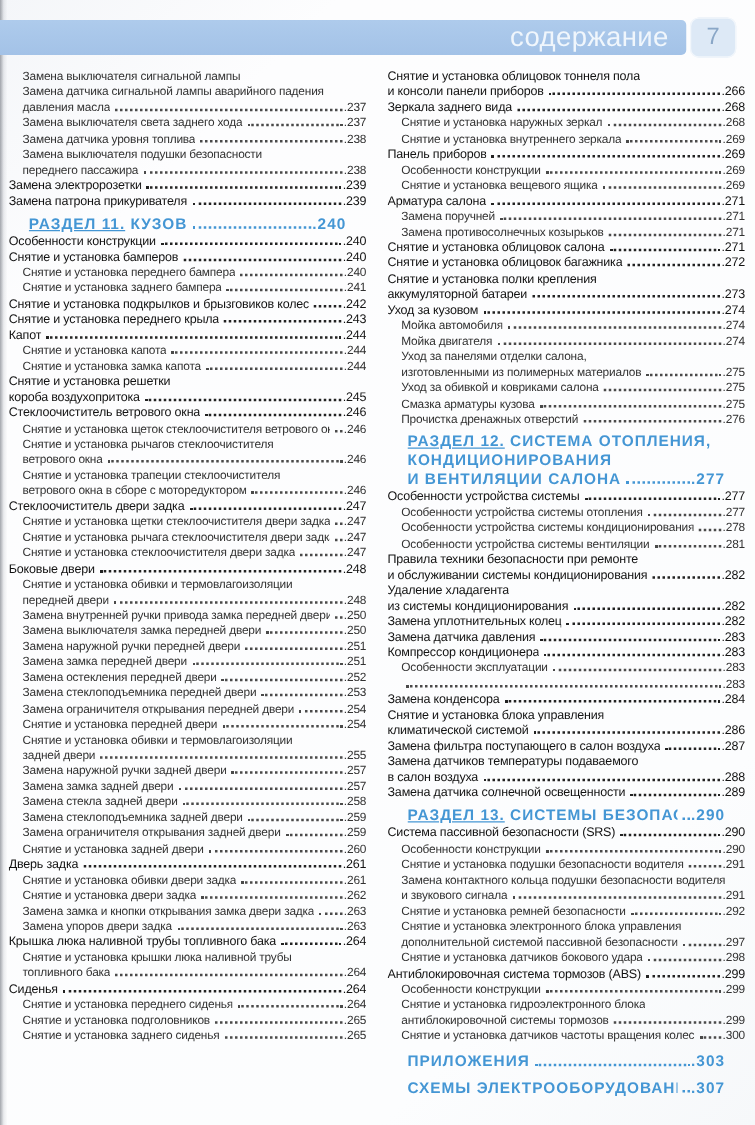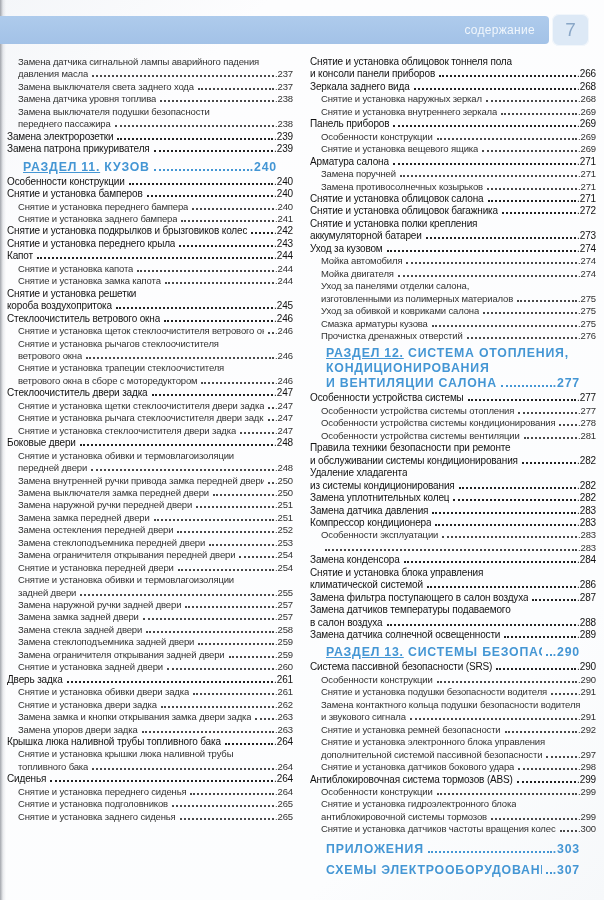--- a/index.html
+++ b/index.html
@@ -10,21 +10,21 @@
     -webkit-font-smoothing:antialiased;
   }
   
   .spine{position:absolute;left:0;top:0;bottom:0;width:6px;
     background:linear-gradient(to right,rgba(90,95,105,.55),rgba(150,155,165,.18),rgba(255,255,255,0));}
 
   
   .header{position:absolute;top:14px;left:0;right:0;height:32px;display:flex;align-items:center;}
   .header-bar{flex:1;height:28px;background:linear-gradient(to bottom,#aecbec,#a3c2e7);
     border-radius:0 4px 4px 0;display:flex;align-items:center;justify-content:flex-end;padding-right:14px;}
-  .header-title{color:#f0f6fc;font-size:12px;letter-spacing:.3px;}
+  .header-title{color:#f0f6fc;font-size:22px;letter-spacing:.3px;}
   .page-num-box{width:37px;height:32px;margin-left:3px;margin-right:15px;background:#dde9f6;
     border-radius:7px;display:flex;align-items:center;justify-content:center;
     box-shadow:inset 0 0 0 1px rgba(255,255,255,.6);}
   .page-num{color:#8aa7c7;font-size:19px;}
 
   
   .columns{position:absolute;top:56px;left:7px;right:8px;display:flex;gap:17px;}
   .col{flex:1;min-width:0;}
 
   .entry{margin:0;}
@@ -55,20 +55,23 @@
     <span class="header-title">содержание</span>
   </div>
   <div class="page-num-box">
     <span class="page-num">7</span>
   </div>
 </div>
 
 <div class="columns">
   <div class="col" id="col-left">
       <div class="entry sub">
+        <div class="line cont">
+          <span class="title">Замена выключателя сигнальной лампы</span>
+        </div>
       </div>
       <div class="entry sub">
         <div class="line cont">
           <span class="title">Замена датчика сигнальной лампы аварийного падения</span>
         </div>
         <div class="line last">
           <span class="title">давления масла</span>
           <span class="leader"></span>
           <span class="pagenum">237</span>
         </div>

